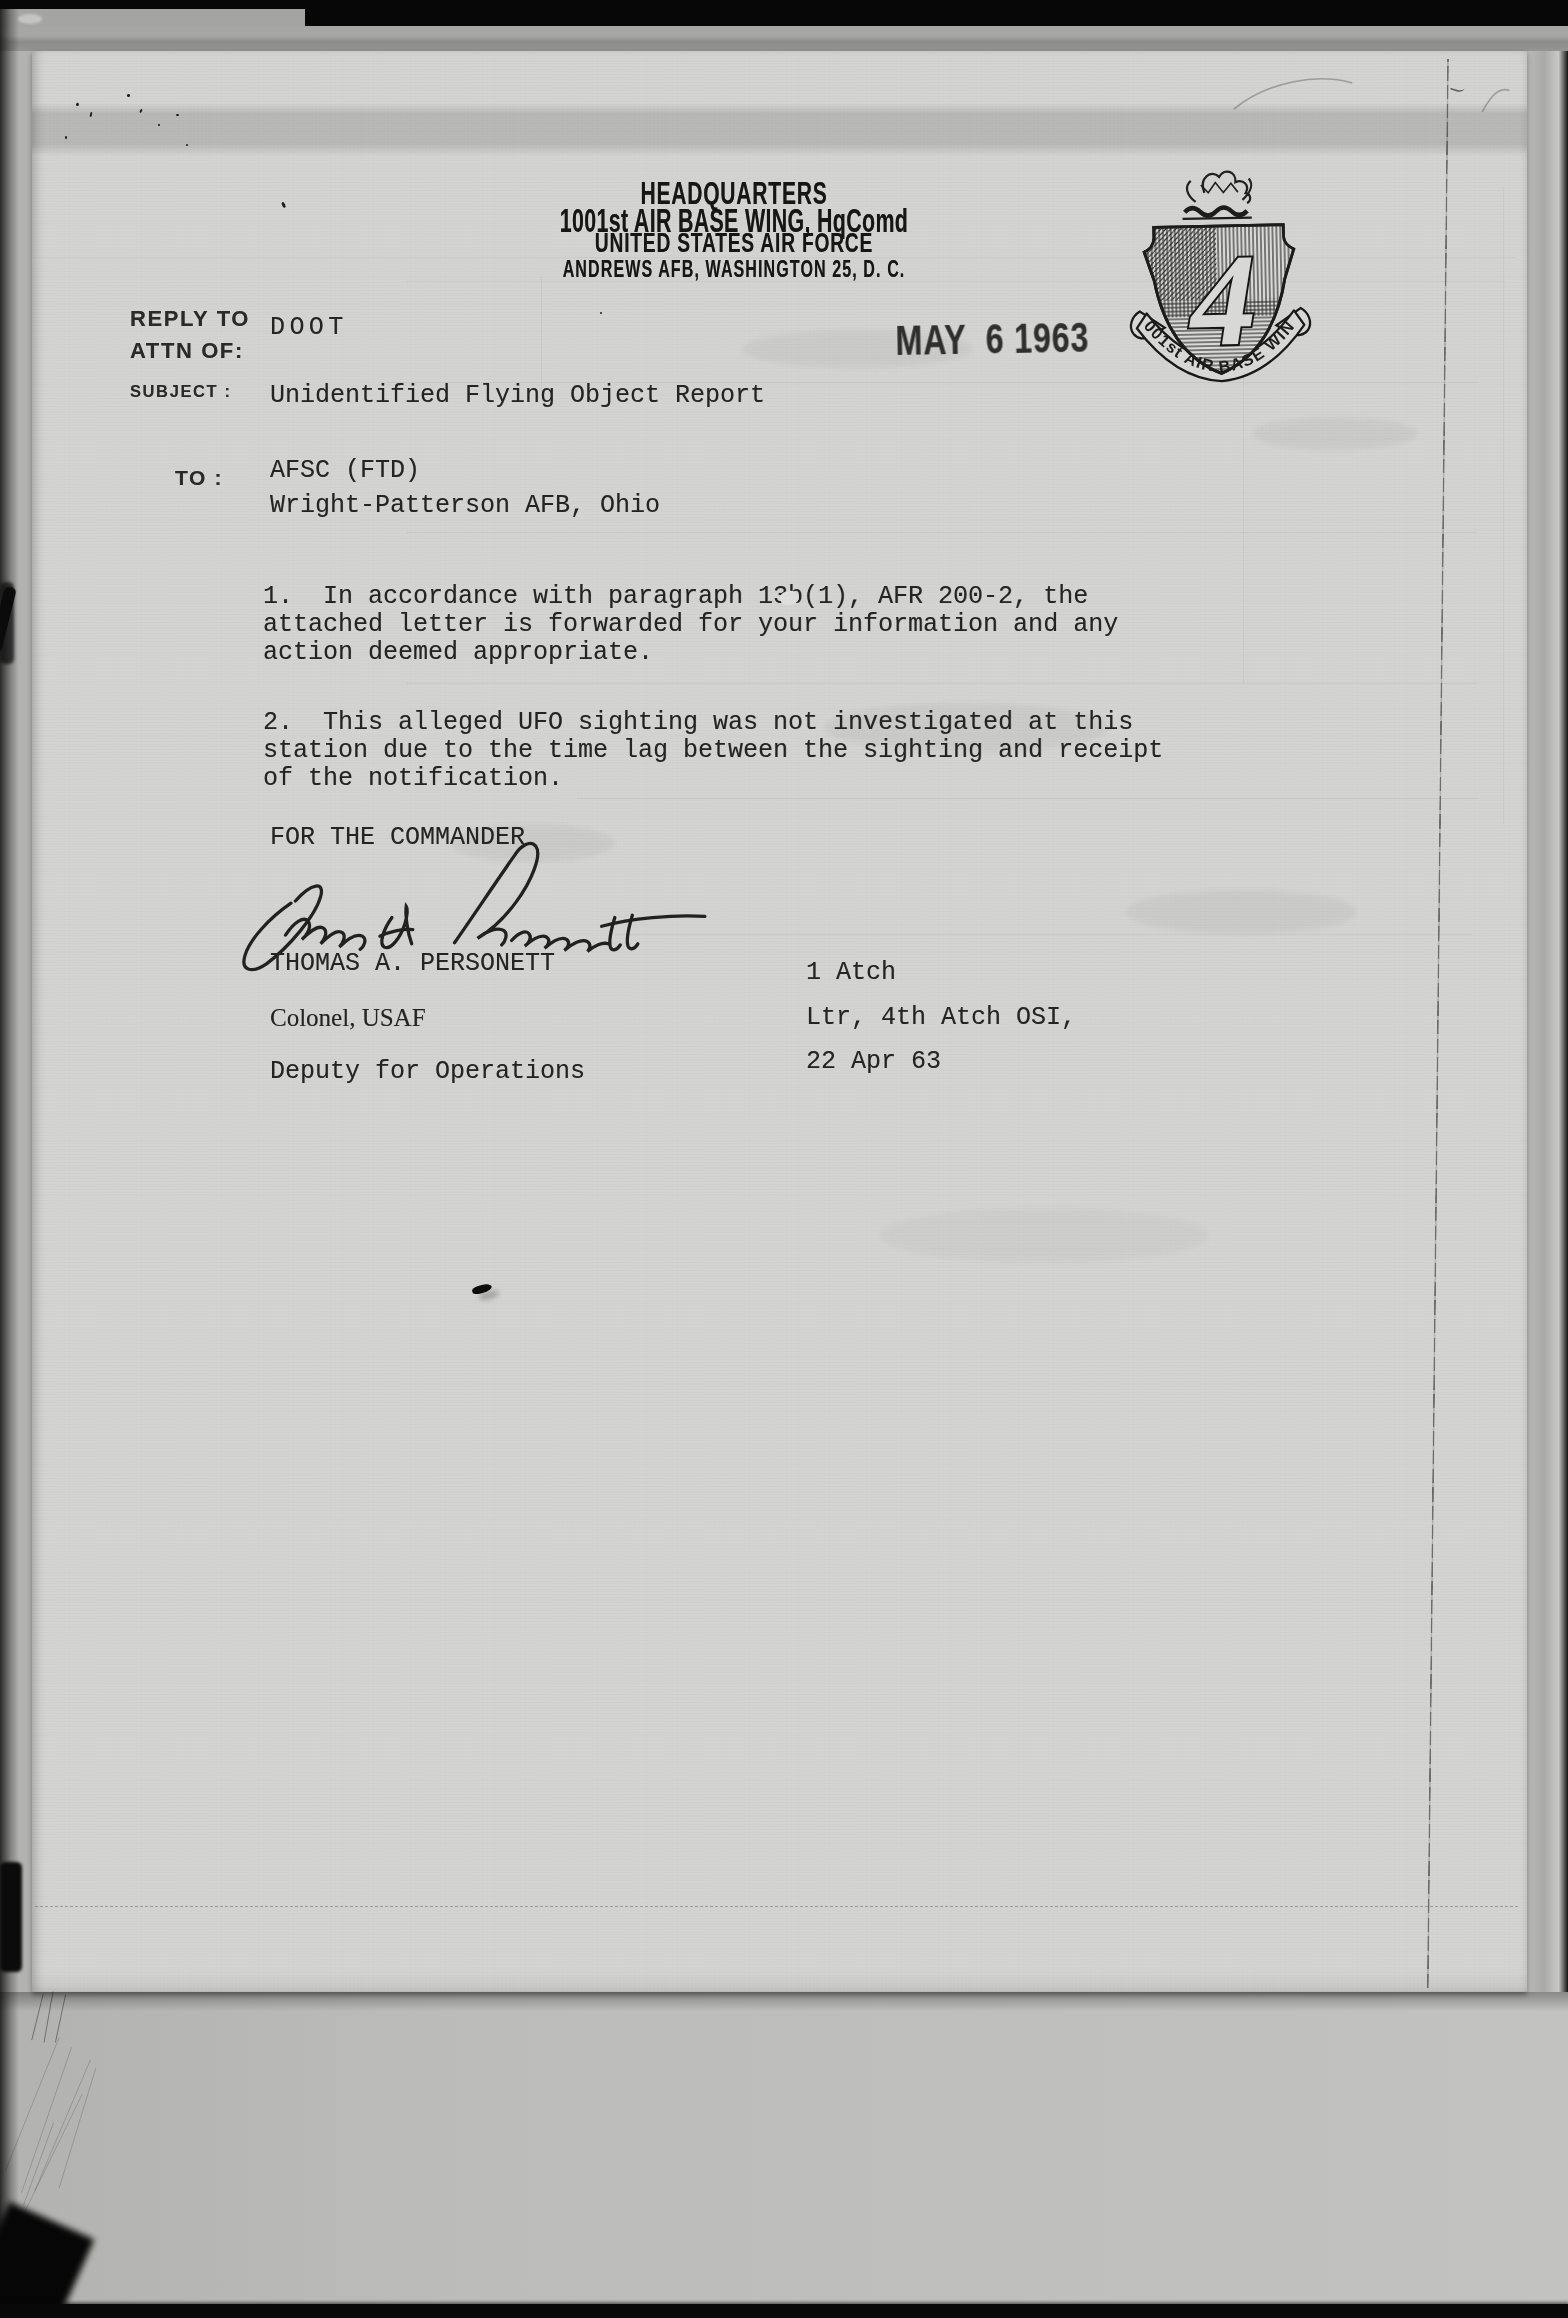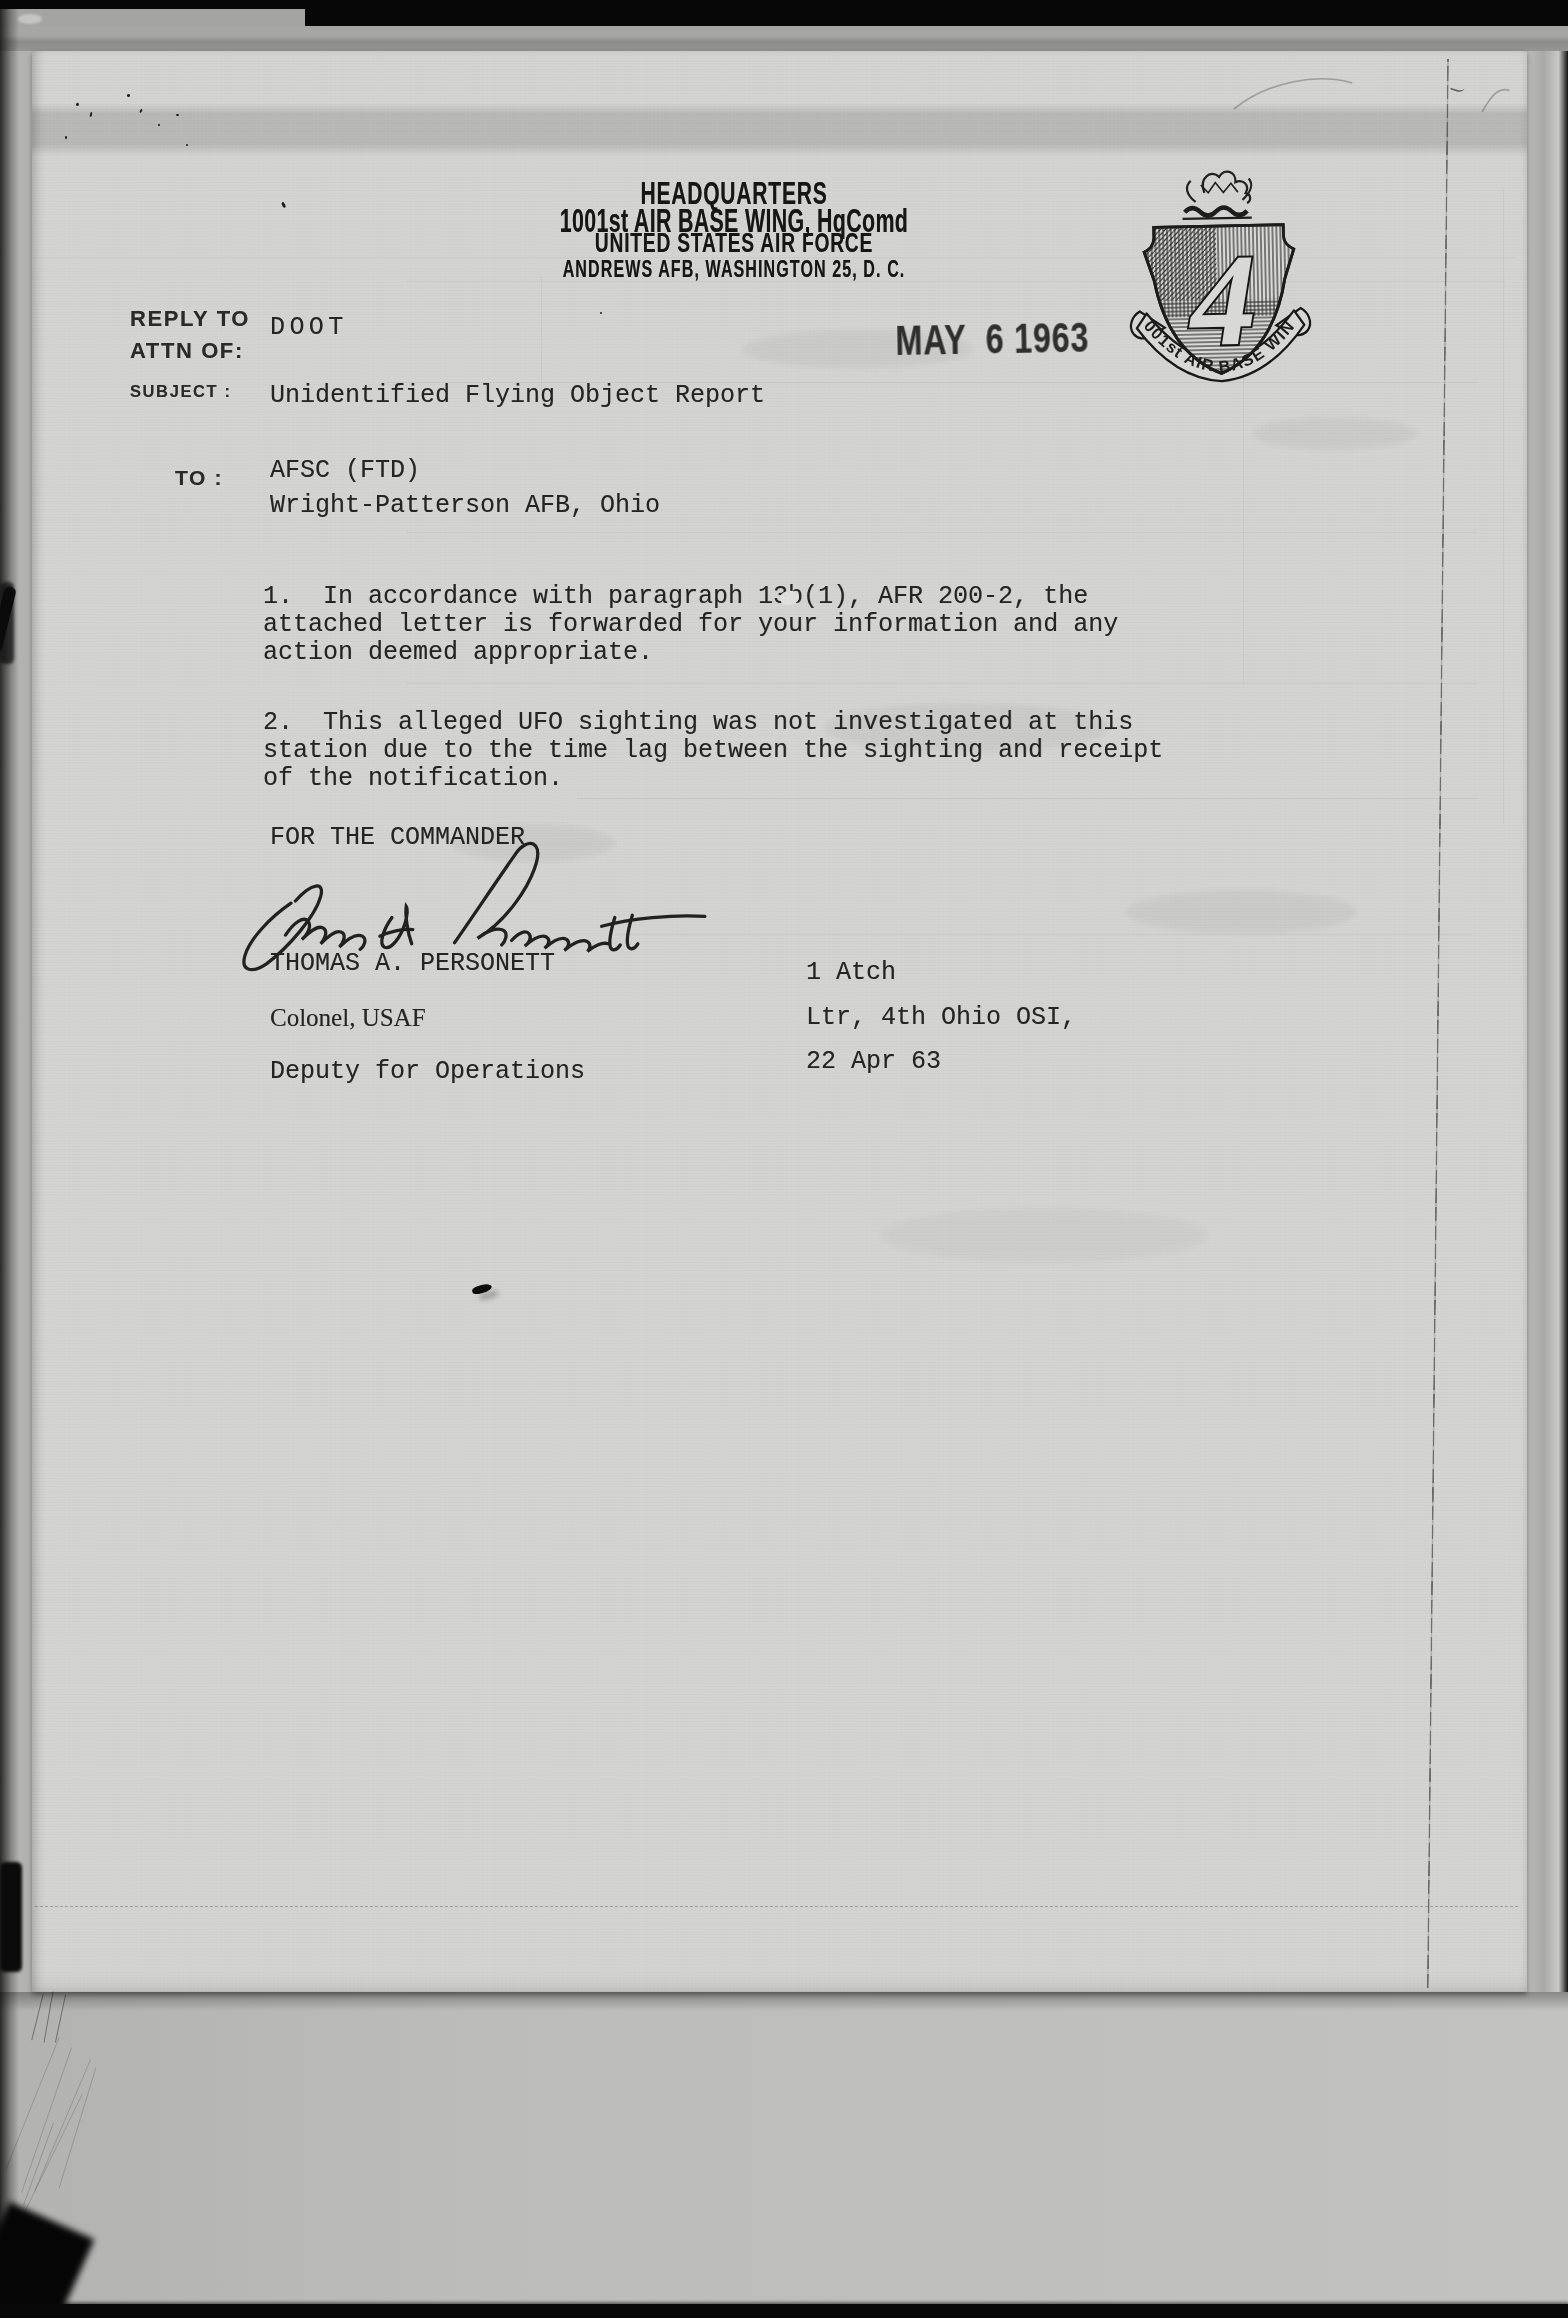--- a/index.html
+++ b/index.html
@@ -180,21 +180,21 @@
       <path d="M744,146 C738,166 732,190 736,202 C739,210 748,208 754,198"></path>
       <path d="M688,166 C740,152 820,144 876,148"></path>
     </g>
   </svg>
 
   <div class="abs type" style="left:270px;top:951px;">THOMAS A. PERSONETT</div>
   <div class="abs type" style="left:270px;top:1005px;font-family:Liberation Serif, serif;">Colonel, USAF</div>
   <div class="abs type" style="left:270px;top:1059px;text-align:center;">Deputy for Operations</div>
 
   <div class="abs type" style="left:806px;top:960px;">1 Atch</div>
-  <div class="abs type" style="left:806px;top:1005px;">Ltr, 4th Ohio OSI,</div>
+  <div class="abs type" style="left:806px;top:1005px;">Ltr, 4th Atch OSI,</div>
   <div class="abs type" style="left:806px;top:1049px;">22 Apr 63</div>
 
   <div class="abs scratch-vline"></div>
   <div class="abs" style="left:1451px;top:82px;width:14.3px;height:7.7px;border-bottom:2.2px solid rgba(30,30,30,.6);border-radius:0 0 60% 20%;transform:rotate(18deg);"></div>
   <div class="abs dotted-hline"></div>
   <div class="abs edge-dash"></div>
   <div class="abs ink-blob"></div>
   <div class="abs white-blob"></div>
   <div class="abs left-edge"></div>
   <div class="abs left-edge-blotch" style="left:0;top:1862px;width:22px;height:110px;"></div>

